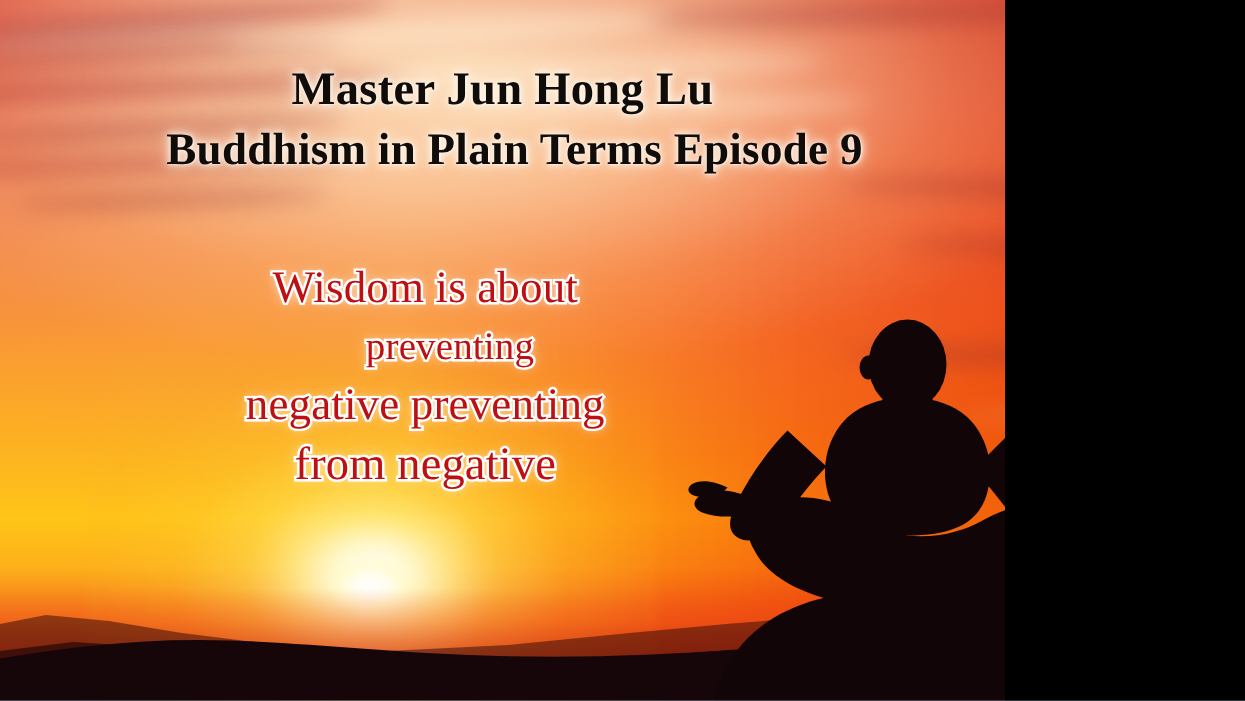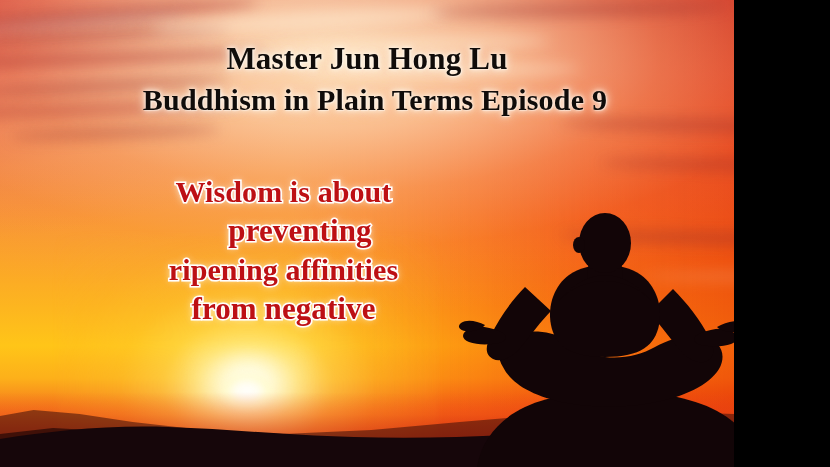--- a/index.html
+++ b/index.html
@@ -2,21 +2,21 @@
 <html><head>
 <meta charset="utf-8">
 <style>
   html, body {
     margin: 0;
     padding: 0;
     background: #000;
   }
   #stage {
     position: relative;
-    width: 734px;
+    width: 670px;
     height: 467px;
     overflow: hidden;
     font-family: "Liberation Serif", "DejaVu Serif", serif;
     background: #7dd3fc;
   }
 
   
   .layer { position: absolute; inset: 0; }
 
   
@@ -160,34 +160,34 @@
   #title-line-2 { font-size: 30px; margin-left: 16px; }
 
   #quote-block {
     position: absolute;
     left: 0; top: 172px; width: 525px;
     text-align: center;
     z-index: 20;
   }
   .quote-line {
     color: #bd1014;
-    font-weight: bold;
+    font-weight: normal;
     font-size: 30px;
     line-height: 39px;
     letter-spacing: .1px;
     white-space: nowrap;
     -webkit-text-stroke: 3.2px #ffffff;
     paint-order: stroke fill;
     text-shadow:
       0 0 3px rgba(255,255,255,0.95),
       0 0 7px rgba(255,255,255,0.75),
       0 0 12px rgba(255,250,240,0.45);
     padding-left: 42px;
   }
-  #quote-line-1 { font-size: 31px; margin-left: 33px; }
+  #quote-line-1 { font-size: 26px; margin-left: 33px; }
   #quote-line-3 { font-size: 31px; }
 </style>
 </head>
 <body>
 
 <div id="stage">
 
   <div class="layer" id="sky-base"></div>
   <div class="layer" id="sky-right"></div>
   <div class="layer" id="sky-topleft"></div>
@@ -269,17 +269,17 @@
   </svg>
 
   <div id="title-block">
     <div class="title-line" id="title-line-1">Master Jun Hong Lu</div>
     <div class="title-line" id="title-line-2">Buddhism in Plain Terms Episode 9</div>
   </div>
 
   <div id="quote-block">
     <div class="quote-line" id="quote-line-0">Wisdom is about</div>
     <div class="quote-line" id="quote-line-1">preventing</div>
-    <div class="quote-line" id="quote-line-2">ripening affinities</div>
+    <div class="quote-line" id="quote-line-2">negative preventing</div>
     <div class="quote-line" id="quote-line-3">from negative</div>
   </div>
 
 </div>
 
 </body></html>

